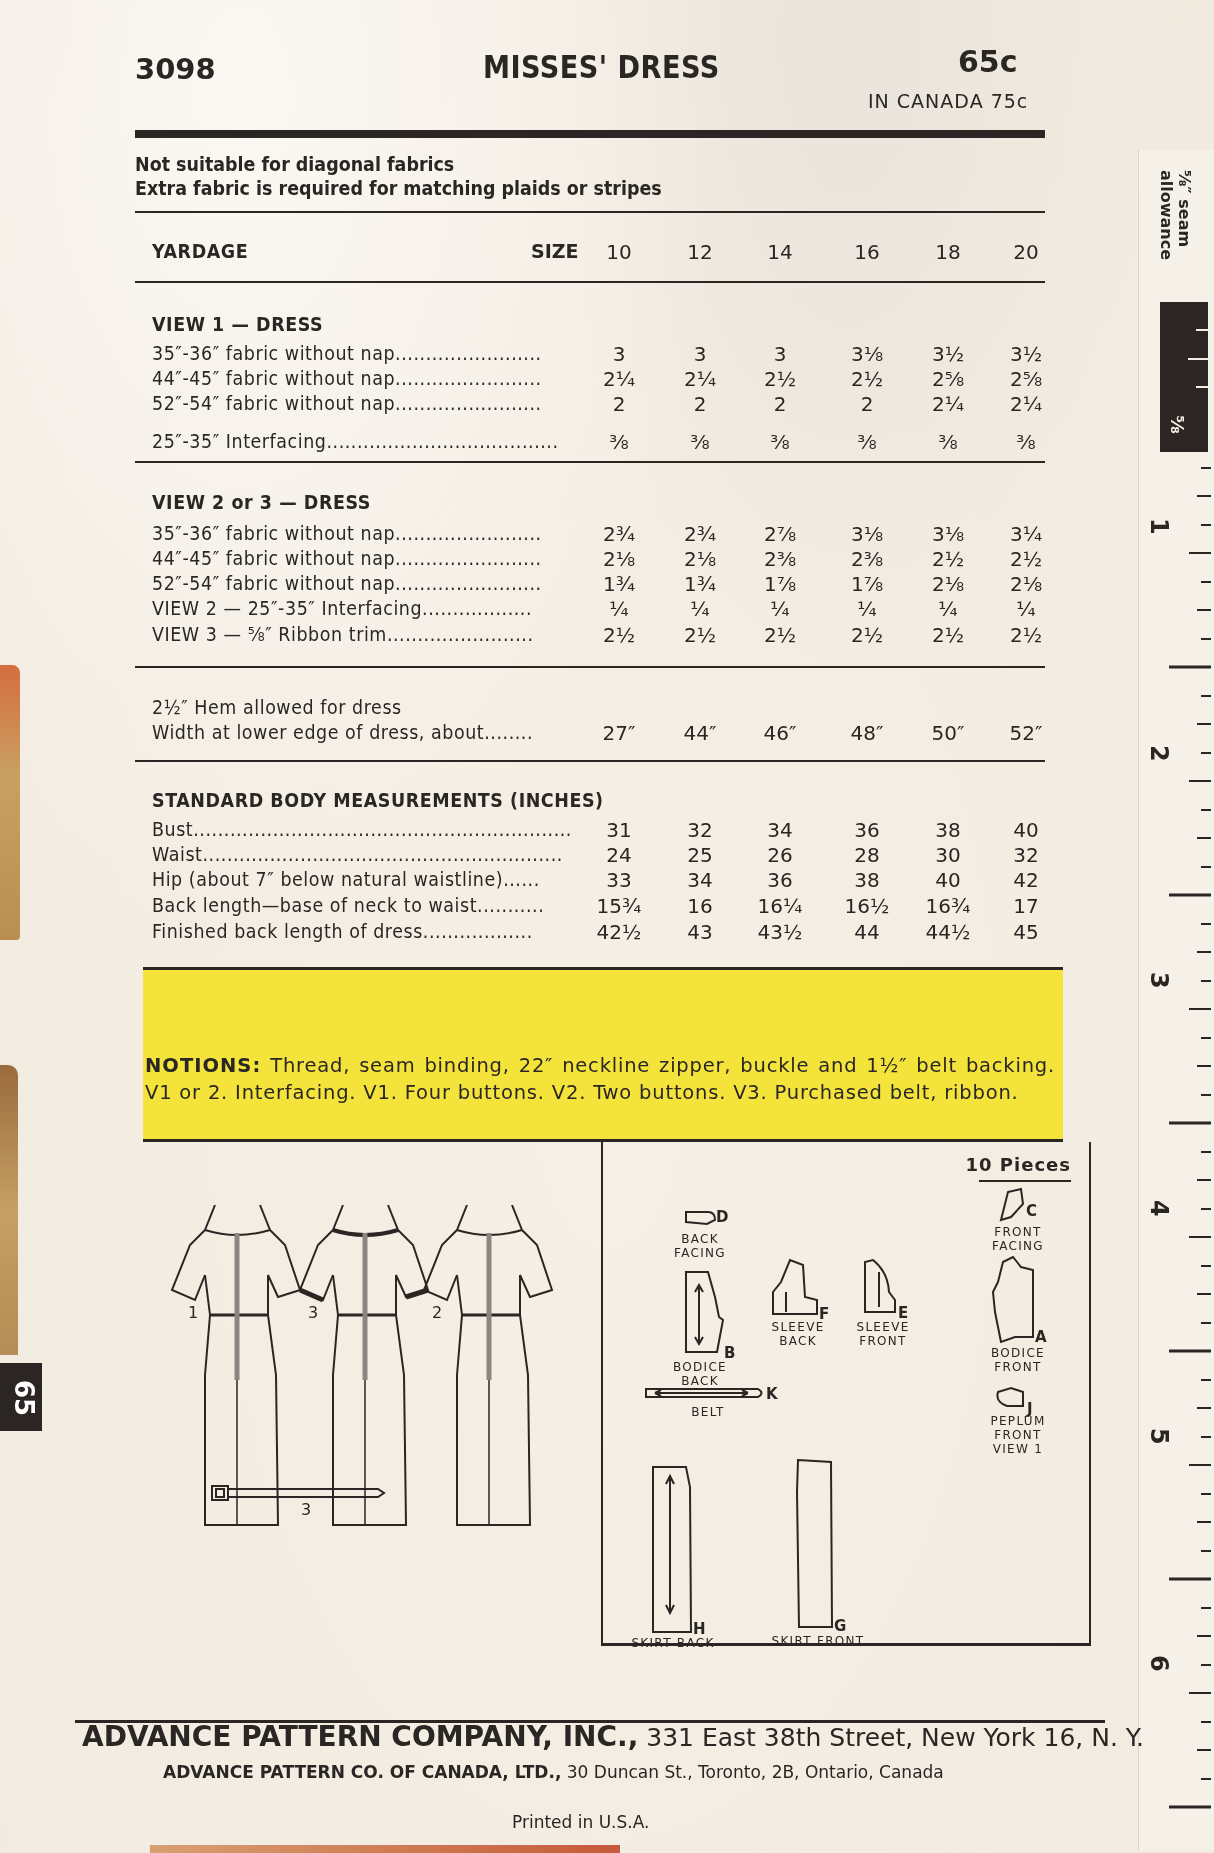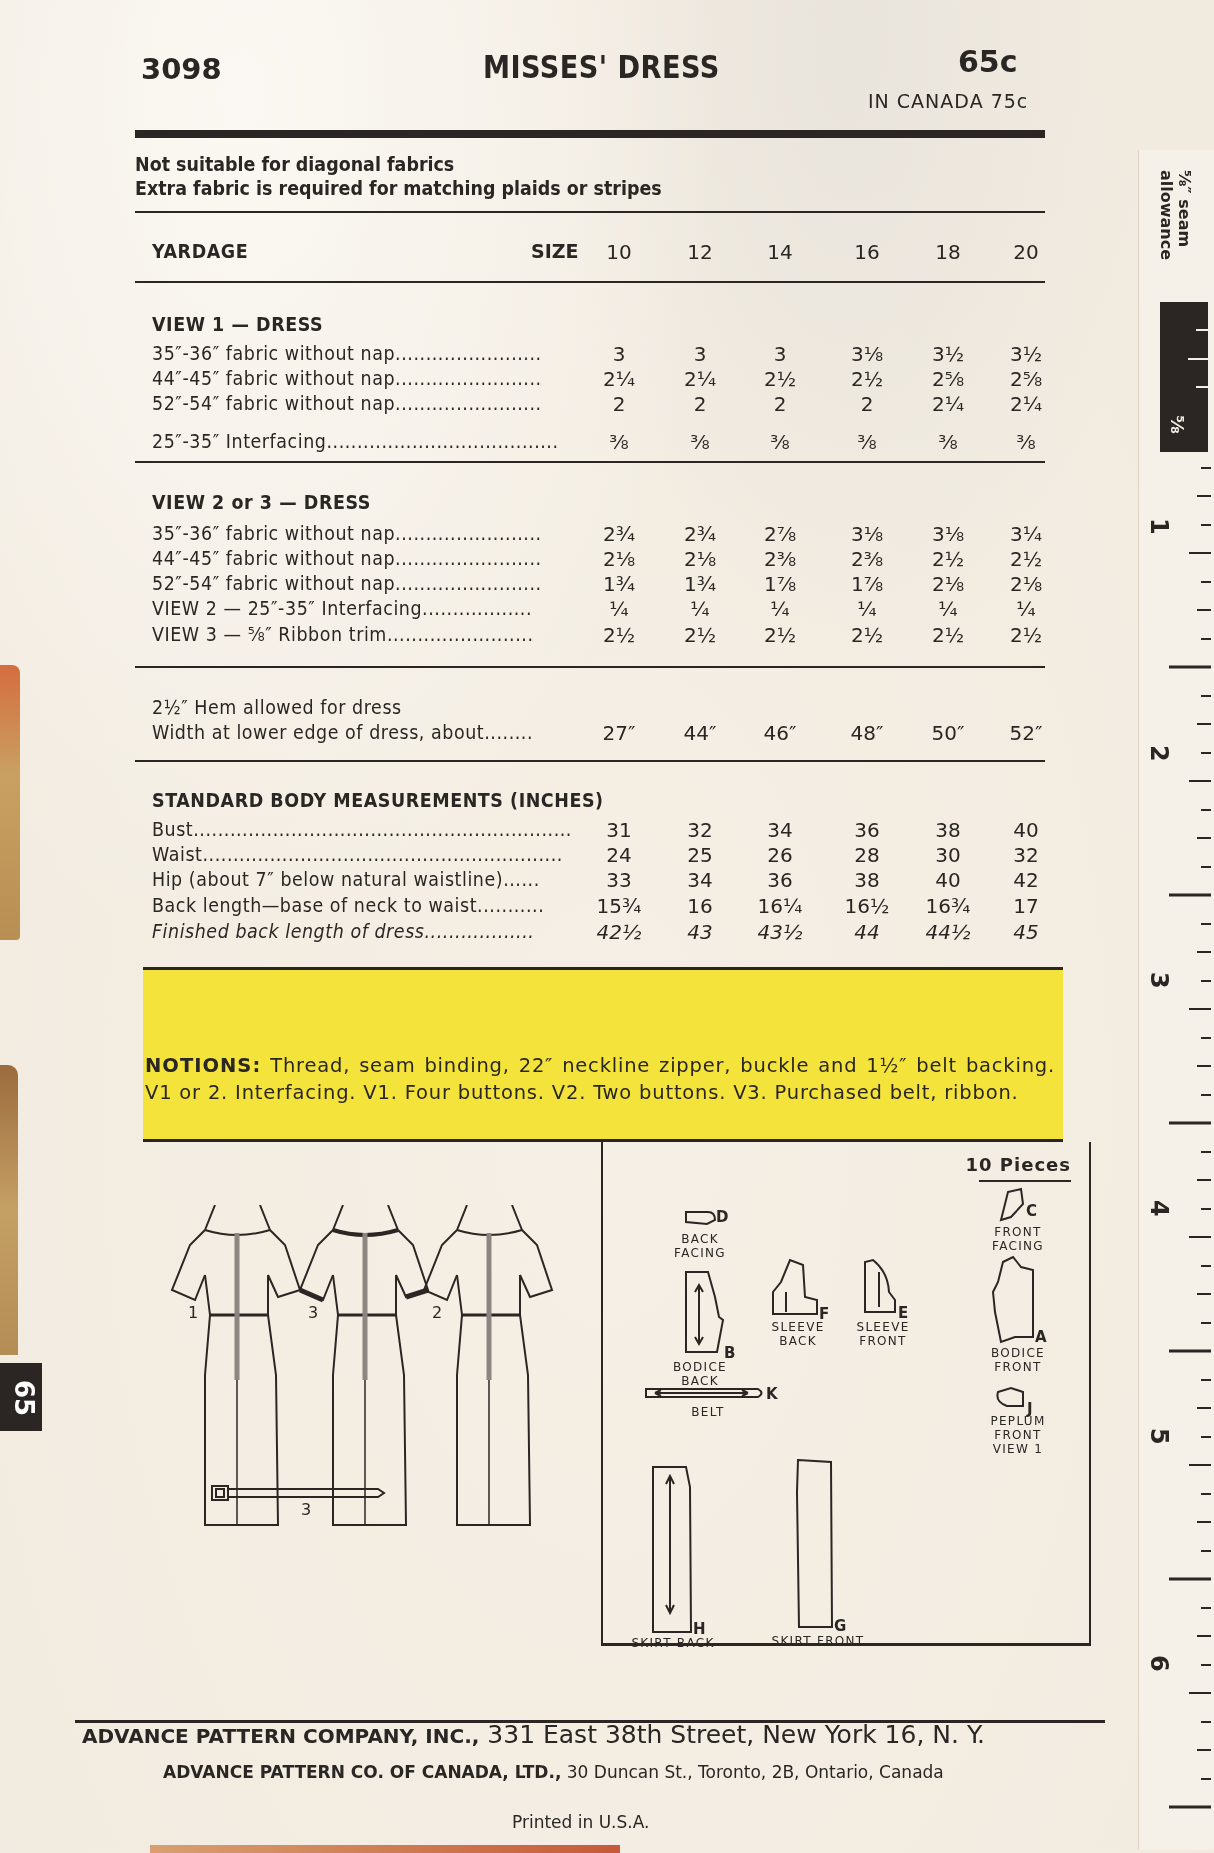--- a/index.html
+++ b/index.html
@@ -12,21 +12,21 @@
     position:absolute; left:0; top:0; width:1214px; height:1853px;
     background:
       radial-gradient(ellipse at 20% 5%, #fbf8f3 0%, rgba(251,248,243,0) 35%),
       radial-gradient(ellipse at 70% 3%, #e9e4dc 0%, rgba(233,228,220,0) 25%),
       radial-gradient(ellipse at 50% 60%, #f5efe5 0%, #f1eadf 100%);
   }
   .abs { position:absolute; }
   .rule { position:absolute; left:135px; width:910px; background:#2b2624; }
   .thick { height:8px; }
   .thin { height:2px; }
-  .hdr-num { left:141px; top:52px; font-size:29px; font-weight:bold; }
+  .hdr-num { left:135px; top:52px; font-size:29px; font-weight:bold; }
   .hdr-title { left:483px; top:48px; font-size:32px; font-weight:bold; letter-spacing:0.5px; transform:scaleX(0.85); transform-origin:left; }
   .hdr-price { left:958px; top:44px; font-size:30px; font-weight:bold; }
   .hdr-canada { left:868px; top:90px; font-size:19px; letter-spacing:1px; }
   .note { left:135px; font-size:19px; font-weight:bold; transform:scaleX(0.92); transform-origin:left; }
   .row { position:absolute; left:149px; width:920px; height:24px; font-size:19px; }
   .row .lbl { position:absolute; left:3px; top:0; white-space:nowrap; transform:scaleX(0.92); transform-origin:left; letter-spacing:0.6px; }
   .row .lbl.bold { font-weight:bold; }
   .row .dots { color:#2a2624; }
   .row .v { position:absolute; top:0; width:60px; text-align:center; font-size:20px; }
   .c0 { left:440px; } .c1 { left:521px; } .c2 { left:601px; } .c3 { left:688px; } .c4 { left:769px; } .c5 { left:847px; }
@@ -40,21 +40,21 @@
   .plabel { position:absolute; font-size:12px; font-weight:normal; letter-spacing:1.3px; text-align:center; line-height:14px; }
   .pletter { position:absolute; font-size:15px; font-weight:bold; }
   .ruler { position:absolute; left:1138px; top:150px; width:76px; height:1700px; background:#f6f1e8; border-left:1px solid #ddd4c6; }
   .ruler-black { position:absolute; left:1160px; top:302px; width:48px; height:150px; background:#2b2624; }
   .tab65 { position:absolute; left:0; top:1363px; width:42px; height:68px; background:#2b2624; color:#fff; font-weight:bold; font-size:26px; }
   .tab65 span { position:absolute; left:6px; top:20px; transform:rotate(90deg); display:block; }
   .art1 { position:absolute; left:0; top:665px; width:20px; height:275px; background:linear-gradient(180deg,#d56d3f 0%,#c9a062 40%,#b98e52 100%); border-radius:0 8px 4px 0; }
   .art2 { position:absolute; left:0; top:1065px; width:18px; height:290px; background:linear-gradient(180deg,#9b6b3d 0%,#c5a064 50%,#b48c55 100%); border-radius:0 10px 0 0; }
   .footer-rule { position:absolute; left:75px; top:1720px; width:1030px; height:3px; background:#2b2624; }
   .company { left:82px; top:1720px; font-size:25px; white-space:nowrap; }
-  .company b { font-size:20px; }
+  .company b { font-size:28px; }
   .canada { left:163px; top:1762px; font-size:17px; white-space:nowrap; }
   .printed { left:512px; top:1812px; font-size:17px; }
 </style>
 </head>
 <body>
 
 <div class="paper"></div>
 
 <div class="art1"></div>
 <div class="art2"></div>
@@ -221,21 +221,21 @@
 </div>
 <div class="row" style="top:894px;">
   <span class="lbl"><span>Back length—base of neck to waist</span><span class="dots">...........</span></span>
   <span class="v c0">15¾</span>
   <span class="v c1">16</span>
   <span class="v c2">16¼</span>
   <span class="v c3">16½</span>
   <span class="v c4">16¾</span>
   <span class="v c5">17</span>
 </div>
-<div class="row" style="top:920px;font-style:italic;">
+<div class="row" style="top:920px;">
   <span class="lbl"><span>Finished back length of dress</span><span class="dots">..................</span></span>
   <span class="v c0">42½</span>
   <span class="v c1">43</span>
   <span class="v c2">43½</span>
   <span class="v c3">44</span>
   <span class="v c4">44½</span>
   <span class="v c5">45</span>
 </div>
 
 <div class="yellow">

